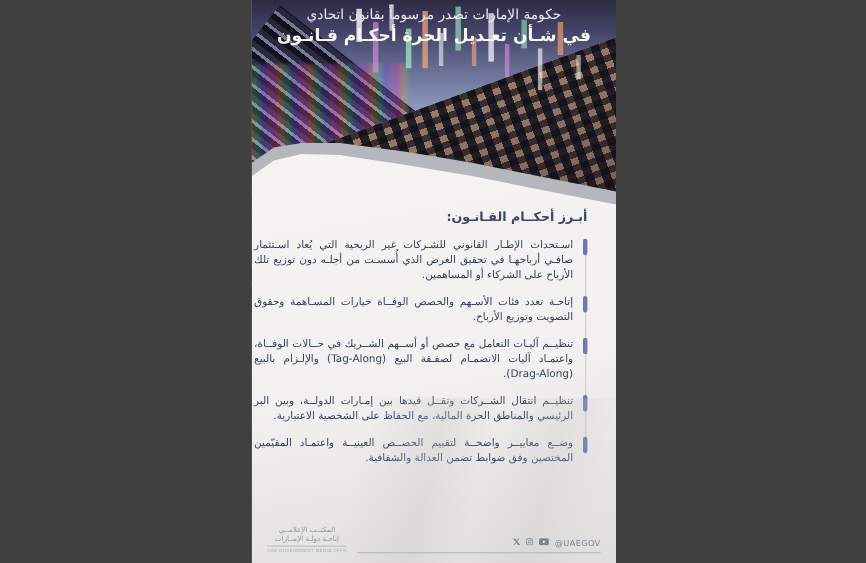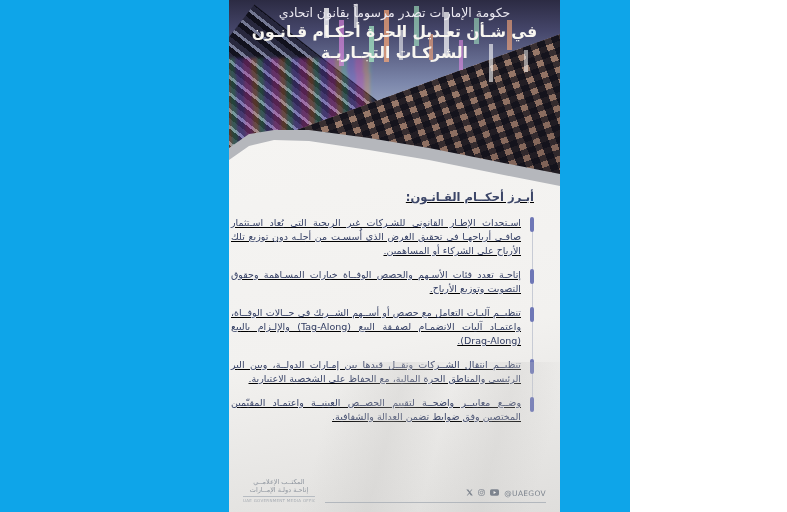--- a/index.html
+++ b/index.html
@@ -1,17 +1,17 @@
 <!DOCTYPE html>
 <html lang="ar"><head>
 <meta charset="utf-8">
 <style>
   html,body{margin:0;padding:0;}
   body{font-family:"DejaVu Sans",sans-serif;}
-  .stage{position:relative;width:630px;height:512px;background:#0ea5e9;overflow:hidden;}
+  .stage{position:relative;width:787px;height:512px;background:#404040;overflow:hidden;}
   .poster{position:absolute;left:229px;top:0;width:331px;height:512px;background:#e9e8e6;overflow:hidden;}
 
   
   .photo{position:absolute;left:0;top:0;width:331px;height:218px;
     background:linear-gradient(180deg,#2c2b43 0%,#45466a 14%,#7c87ab 38%,#aebcd2 58%,#ccd4df 78%,#d8dce1 100%);}
   .clouds{position:absolute;inset:0;
     background:
       radial-gradient(60px 26px at 58% 52%,rgba(255,255,255,.55),transparent 70%),
       radial-gradient(80px 30px at 44% 66%,rgba(255,255,255,.5),transparent 70%),
       radial-gradient(50px 22px at 72% 40%,rgba(255,255,255,.35),transparent 70%);}
@@ -51,21 +51,21 @@
   
   .curve-gray{position:absolute;left:0;top:130px;width:331px;height:382px;background:#b5b7bc;z-index:2;
     clip-path:polygon(0px 382px,0px 18px,20px 4px,45px 0px,80px 0px,140px 8px,200px 18px,260px 30px,331px 44px,331px 382px);}
   .card{position:absolute;left:0;top:130px;width:331px;height:382px;z-index:3;
     background:linear-gradient(170deg,#f5f4f2 0%,#f2f1ef 55%,#e8e7e5 78%,#dfdedc 100%);
     clip-path:polygon(0px 382px,0px 30px,20px 16px,45px 10px,80px 11px,140px 20px,200px 30px,260px 42px,331px 56px,331px 382px);}
   .card::after{content:"";position:absolute;left:0;right:0;bottom:0;height:150px;pointer-events:none;
     background:linear-gradient(105deg,transparent 30%,rgba(200,199,197,.35) 48%,transparent 62%,rgba(200,199,197,.3) 78%,transparent 92%);}
 
   
-  .content{position:relative;direction:rtl;padding:60px 26px 0 2px;text-decoration:underline;}
+  .content{position:relative;direction:rtl;padding:60px 26px 0 2px;}
   .section-header{font-size:11.5px;font-weight:bold;color:#3c4668;margin-bottom:12px;}
   .timeline{position:relative;padding-right:13px;}
   .rail{position:absolute;right:1.5px;top:3px;bottom:14px;width:1px;background:#c7cbd5;}
   .t-item{position:relative;margin-bottom:10px;}
   .t-bar{position:absolute;right:-13px;top:1px;width:4px;height:15px;border-radius:2px;background:#6e77b6;}
   .t-text{font-size:9.5px;line-height:14px;color:#333e63;text-align:justify;}
 
   
   .footer{position:absolute;left:14px;right:14px;bottom:9px;display:flex;align-items:flex-end;z-index:4;}
   .logo-block{width:72px;text-align:center;color:#8e959e;flex:none;}
@@ -85,21 +85,20 @@
       <div class="clouds"></div>
       <div class="bld-left"></div>
       <div class="glitch"></div>
       <div class="bld-right"></div>
       <div class="candles"></div>
     </div>
 
     <div class="title-block">
       <div class="title-line1">حكومة الإمارات تصدر مرسوماً بقانون اتحادي</div>
       <div class="title-line2">في شـأن تعـديل الحرة أحكـام قـانـون</div>
-      <div class="title-line3">الشركـات التجـاريـة</div>
     </div>
 
     <div class="curve-gray"></div>
     <div class="card">
       <div class="content">
         <div class="section-header">أبـرز أحكــام القـانـون:</div>
 
         <div class="timeline">
           <div class="rail"></div>
 

